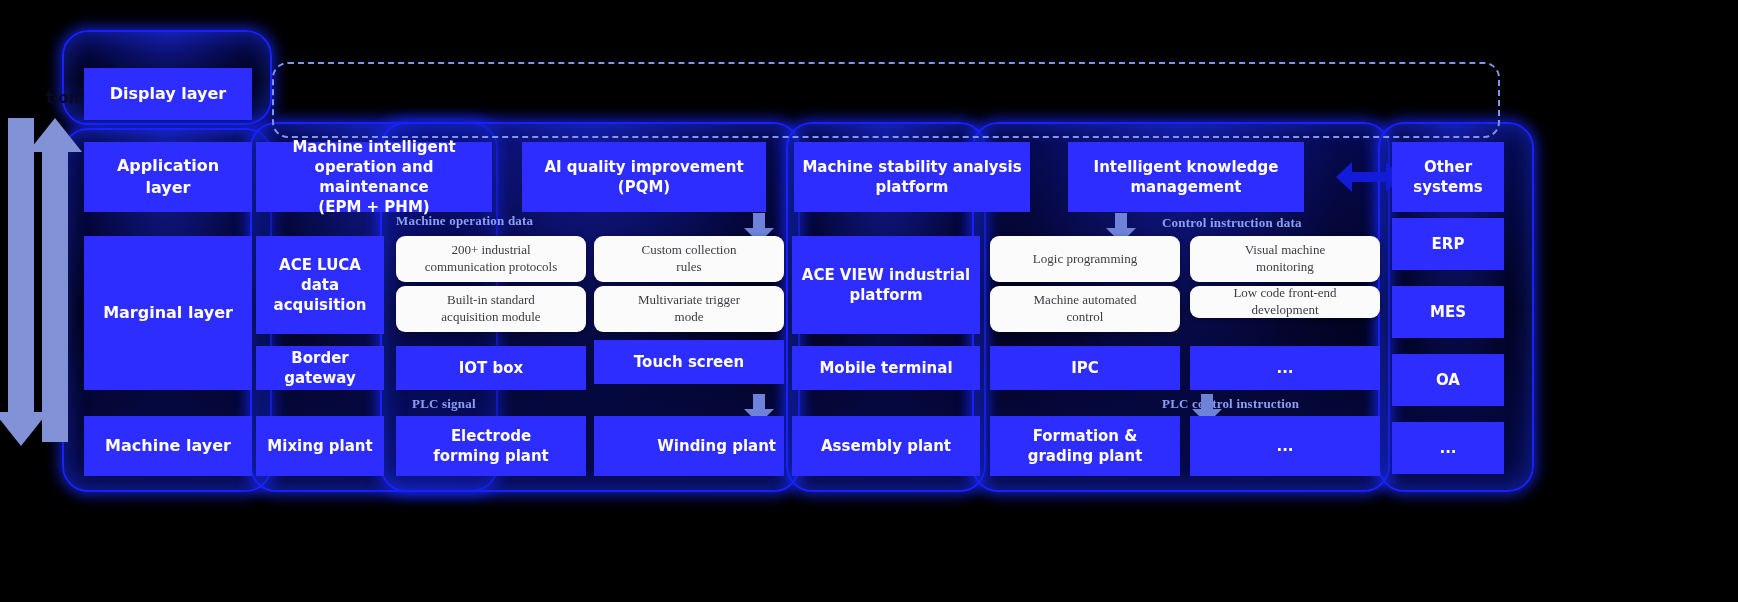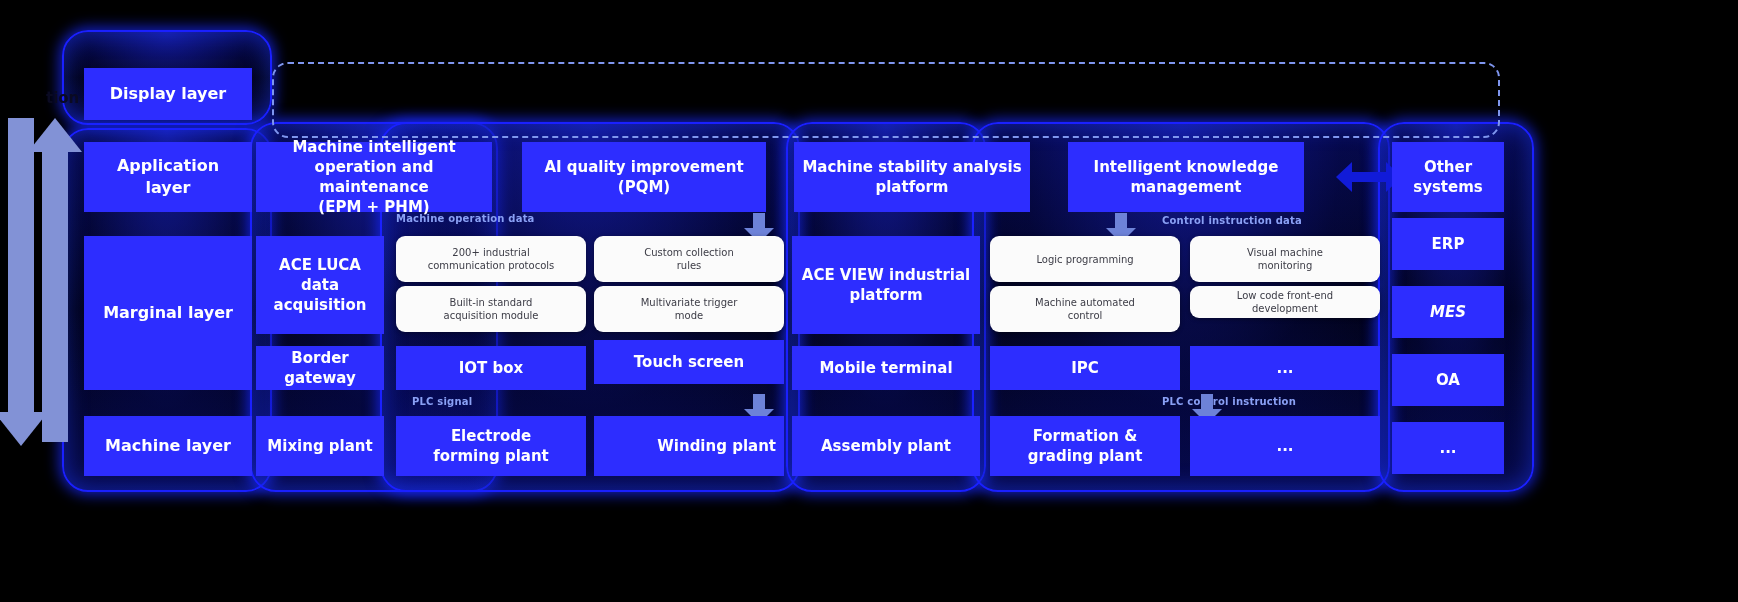--- a/index.html
+++ b/index.html
@@ -65,21 +65,21 @@
     border-top:15px solid #6d82d8;}
   
   .dbl{position:absolute;height:30px;}
   .dbl .sh{position:absolute;left:10px;top:10px;right:10px;height:10px;background:#111bd8;}
   .dbl .hl,.dbl .hr{position:absolute;top:0;width:0;height:0;
     border-top:15px solid transparent;border-bottom:15px solid transparent;}
   .dbl .hl{left:0;border-right:16px solid #111bd8;}
   .dbl .hr{right:0;border-left:16px solid #111bd8;}
   
   .clipword{position:absolute;color:#0a0a22;font-weight:bold;white-space:nowrap;}
-  .f16{font-size:16px;} .f15{font-size:15px;} .f14{font-size:10px;}
+  .f16{font-size:16px;} .f15{font-size:15px;} .f14{font-size:13px;font-family:Liberation Serif, serif;}
 </style>
 </head>
 <body>
 
 <div class="canvas">
 
   <div class="glow" style="left:62px;top:30px;width:210px;height:95px;"></div>
 
   <div class="glow" style="left:62px;top:128px;width:210px;height:364px;"></div>
 
@@ -260,21 +260,21 @@
     <span>...</span>
   </div>
 
   <div class="tile f15" style="left:1392px;top:142px;width:112px;height:70px;white-space:pre-line;">
     <span>Other
 systems</span>
   </div>
   <div class="tile f15" style="left:1392px;top:218px;width:112px;height:52px;">
     <span>ERP</span>
   </div>
-  <div class="tile f15" style="left:1392px;top:286px;width:112px;height:52px;font-style:italic;">
+  <div class="tile f15" style="left:1392px;top:286px;width:112px;height:52px;">
     <span>MES</span>
   </div>
   <div class="tile f15" style="left:1392px;top:354px;width:112px;height:52px;">
     <span>OA</span>
   </div>
   <div class="tile f15" style="left:1392px;top:422px;width:112px;height:52px;">
     <span>...</span>
   </div>
 
 </div>

